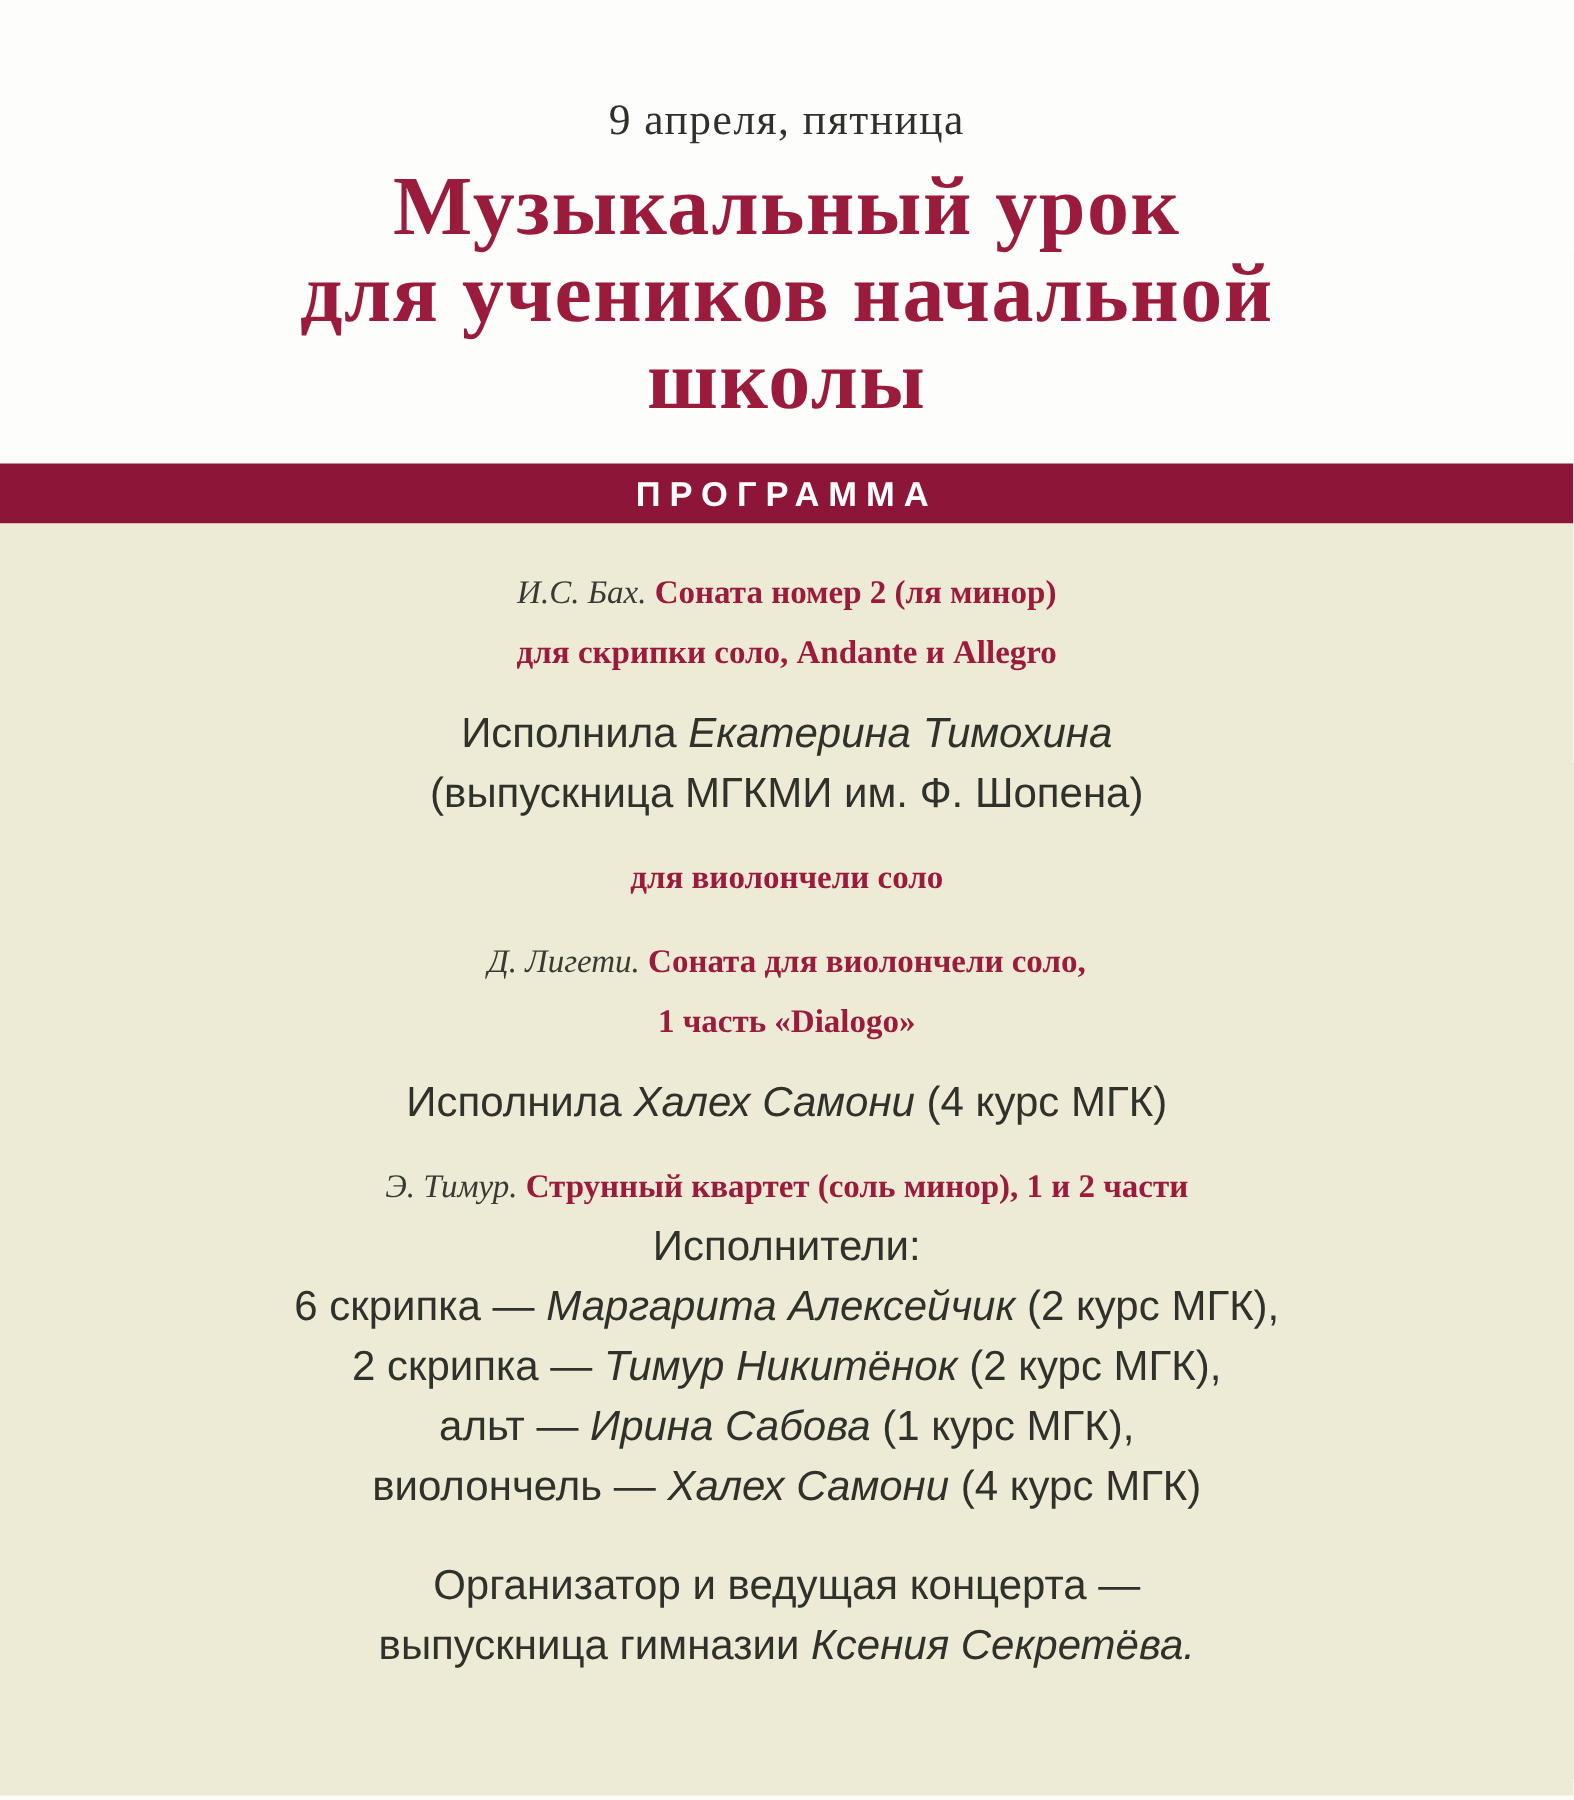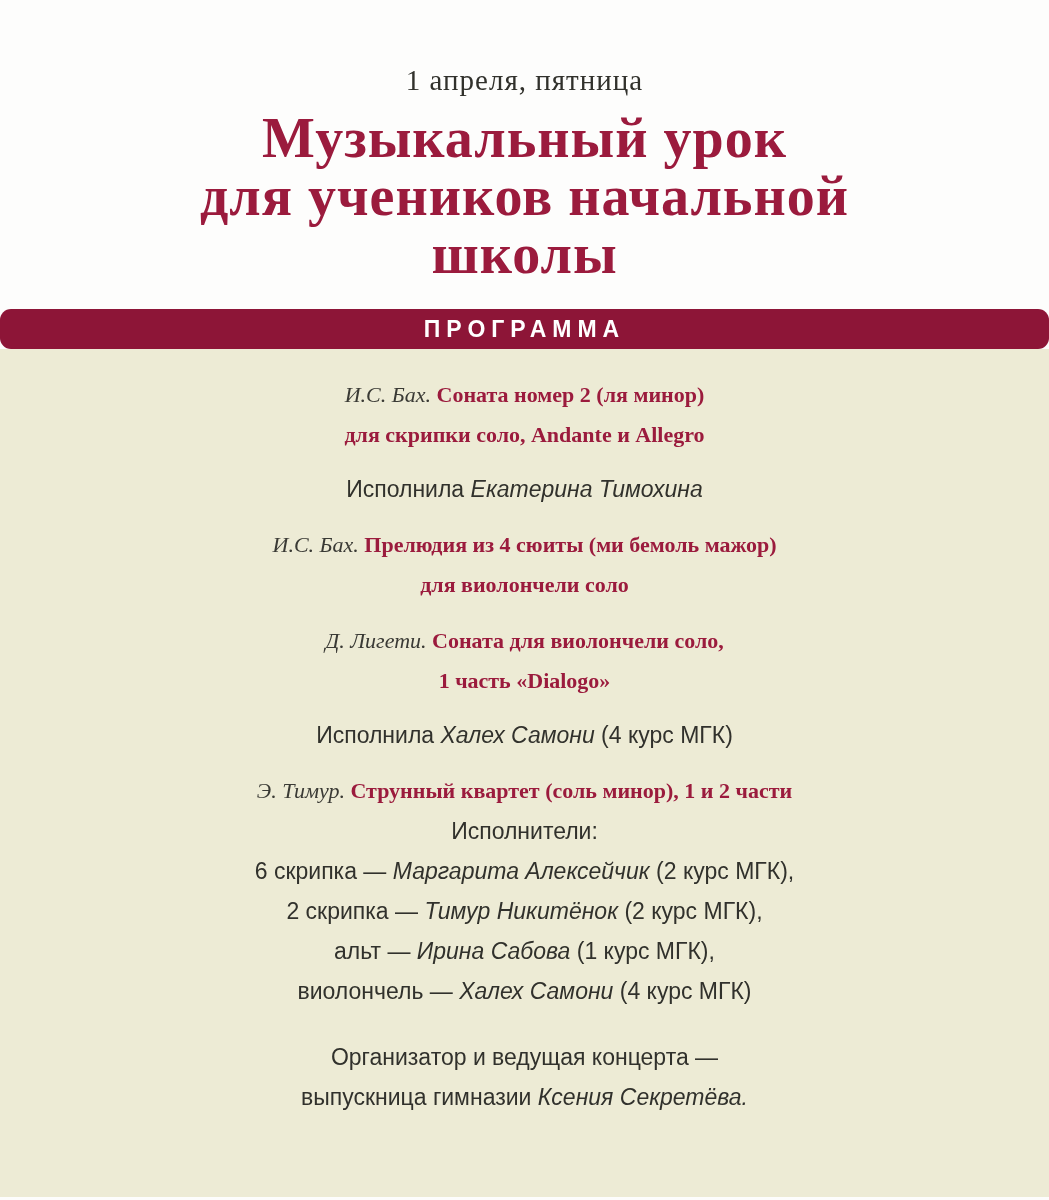--- a/index.html
+++ b/index.html
@@ -17,42 +17,42 @@
 
   
   .top{padding-top:64px;text-align:center;background:var(--top-bg);}
   .date{font-size:29px;color:var(--text-dark);letter-spacing:1px;}
   .title{margin-top:12px;color:var(--accent-red);font-weight:bold;
          font-size:56px;line-height:58px;letter-spacing:1px;text-align:center;}
   .title span{display:block;}
 
   
   .banner{margin-top:26px;height:40px;background:var(--banner-red);
-          display:flex;align-items:center;justify-content:center;border-radius:11px;}
+          display:flex;align-items:center;justify-content:center;}
   .banner span{color:var(--banner-text);font-family:"Liberation Sans",sans-serif;
           font-weight:bold;font-size:23px;letter-spacing:6px;}
 
   
   .program{background:var(--cream-bg);height:848px;padding-top:26px;text-align:center;}
   .item{margin-bottom:16px;}
   .piece-line{font-size:22px;line-height:40px;color:var(--accent-red);font-weight:bold;}
   .composer{font-weight:normal;font-style:italic;color:#3A3A35;}
-  .sans{font-family:"Liberation Sans",sans-serif;font-size:23px;line-height:40px;
+  .sans{font-family:"Liberation Sans",sans-serif;font-size:28px;line-height:40px;
         color:var(--text-dark);font-weight:normal;}
   .performers{margin-top:14px;}
   .it{font-style:italic;}
   .organizer{margin-top:26px;}
 </style>
 </head>
 <body>
 
 <div class="poster">
 
   <header class="top">
-    <div class="date">1 апреля, пятница</div>
+    <div class="date">9 апреля, пятница</div>
     <h1 class="title">
       <span>Музыкальный урок</span>
       <span>для учеников начальной</span>
       <span>школы</span>
     </h1>
   </header>
 
   <div class="banner">
     <span>ПРОГРАММА</span>
   </div>
@@ -62,27 +62,24 @@
     <section class="item">
       <div class="piece-line">
         <span class="composer">И.С. Бах.</span>
         <span>Соната номер 2 (ля минор)</span>
       </div>
       <div class="piece-line">для скрипки соло, Andante и Allegro</div>
       <div class="sans performers">
         <span>Исполнила</span>
         <span class="it">Екатерина Тимохина</span>
       </div>
+      <div class="sans">(выпускница МГКМИ им. Ф. Шопена)</div>
     </section>
 
     <section class="item">
-      <div class="piece-line">
-        <span class="composer">И.С. Бах.</span>
-        <span>Прелюдия из 4 сюиты (ми бемоль мажор)</span>
-      </div>
       <div class="piece-line">для виолончели соло</div>
     </section>
 
     <section class="item">
       <div class="piece-line">
         <span class="composer">Д. Лигети.</span>
         <span>Соната для виолончели соло,</span>
       </div>
       <div class="piece-line">1 часть «Dialogo»</div>
       <div class="sans performers">

